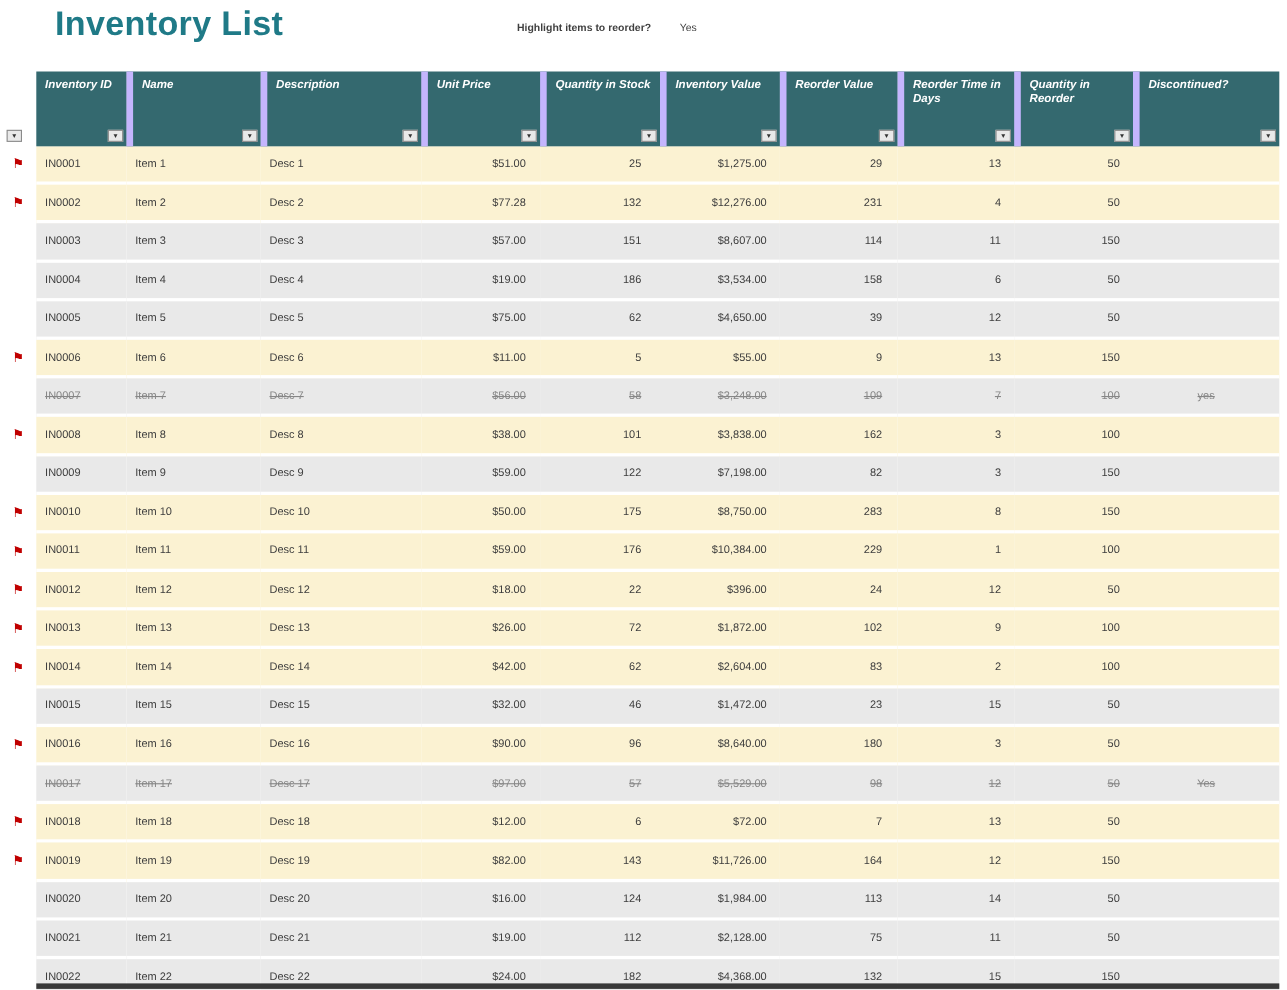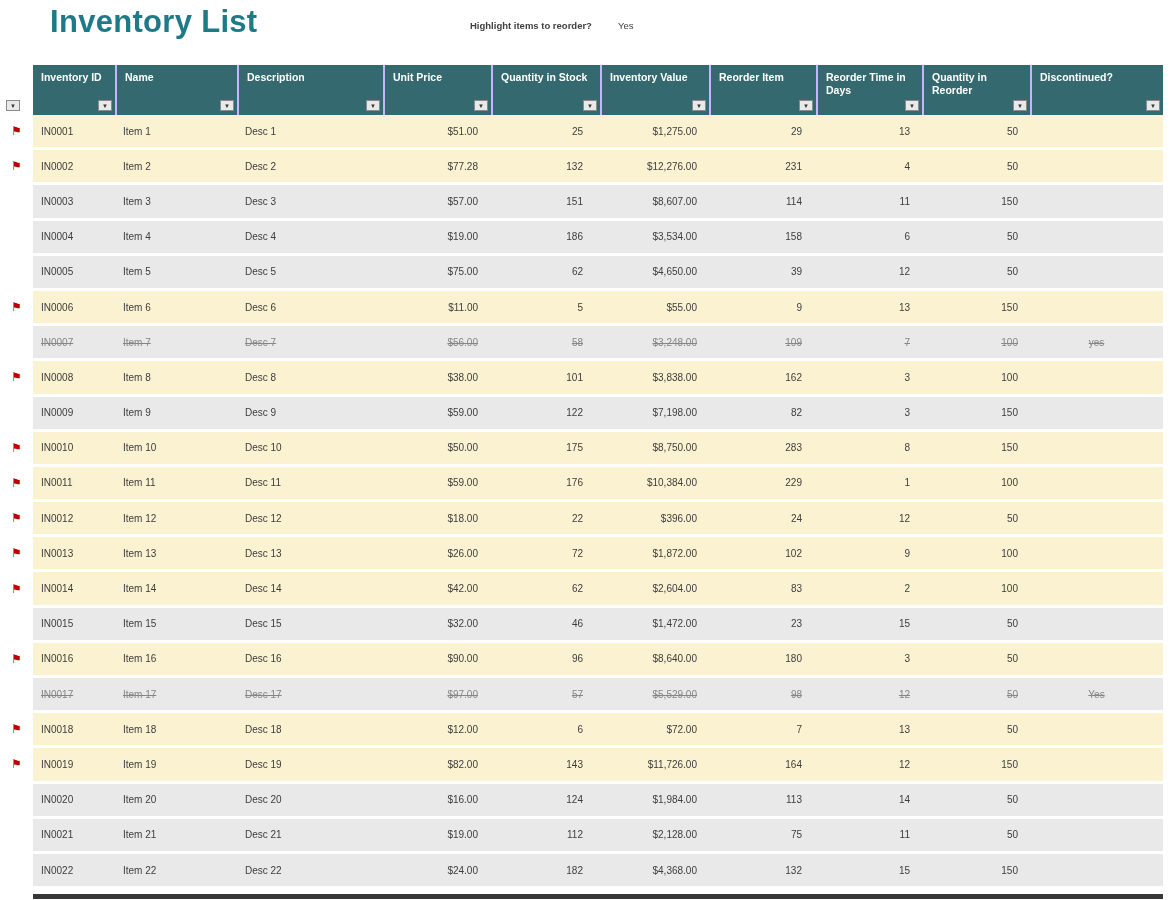--- a/index.html
+++ b/index.html
@@ -20,24 +20,24 @@
   }
   .highlight-label{font-weight:bold;}
   .highlight-value{margin-left:26px;font-weight:normal;cursor:pointer;}
   
   .table-wrap{position:absolute;left:0;top:65px;width:1163px;}
   .grid-row{
     display:grid;
     grid-template-columns:33px 82px 122px 146px 108px 109px 109px 107px 106px 108px 133px;
   }
   
-  .header-row{height:50px;}
+  .header-row{height:68px;font-style:italic;}
   .hcell{
     position:relative;background:var(--header-bg,#34696f);
-    border-left:2px solid #c4b5fd;box-sizing:border-box;
+    border-left:6px solid #c4b5fd;box-sizing:border-box;
     padding:6px 4px 0 8px;
   }
   .hcell:nth-child(2){border-left:none;}
   .flag-hcell{background:#ffffff;border-left:none;padding:0;}
   .hlabel{
     display:block;color:#ffffff;font-size:10.5px;font-weight:bold;line-height:1.2;
   }
   .filter-btn{
     position:absolute;right:3px;bottom:4px;width:14px;height:11px;
     background:#e9e9e9;border:1px solid #8a8a8a;box-sizing:border-box;
@@ -107,21 +107,21 @@
     </div>
     <div class="hcell">
       <span class="hlabel">Quantity in Stock</span>
       <span class="filter-btn">▼</span>
     </div>
     <div class="hcell">
       <span class="hlabel">Inventory Value</span>
       <span class="filter-btn">▼</span>
     </div>
     <div class="hcell">
-      <span class="hlabel">Reorder Item</span>
+      <span class="hlabel">Reorder Value</span>
       <span class="filter-btn">▼</span>
     </div>
     <div class="hcell">
       <span class="hlabel">Reorder Time in Days</span>
       <span class="filter-btn">▼</span>
     </div>
     <div class="hcell">
       <span class="hlabel">Quantity in Reorder</span>
       <span class="filter-btn">▼</span>
     </div>

